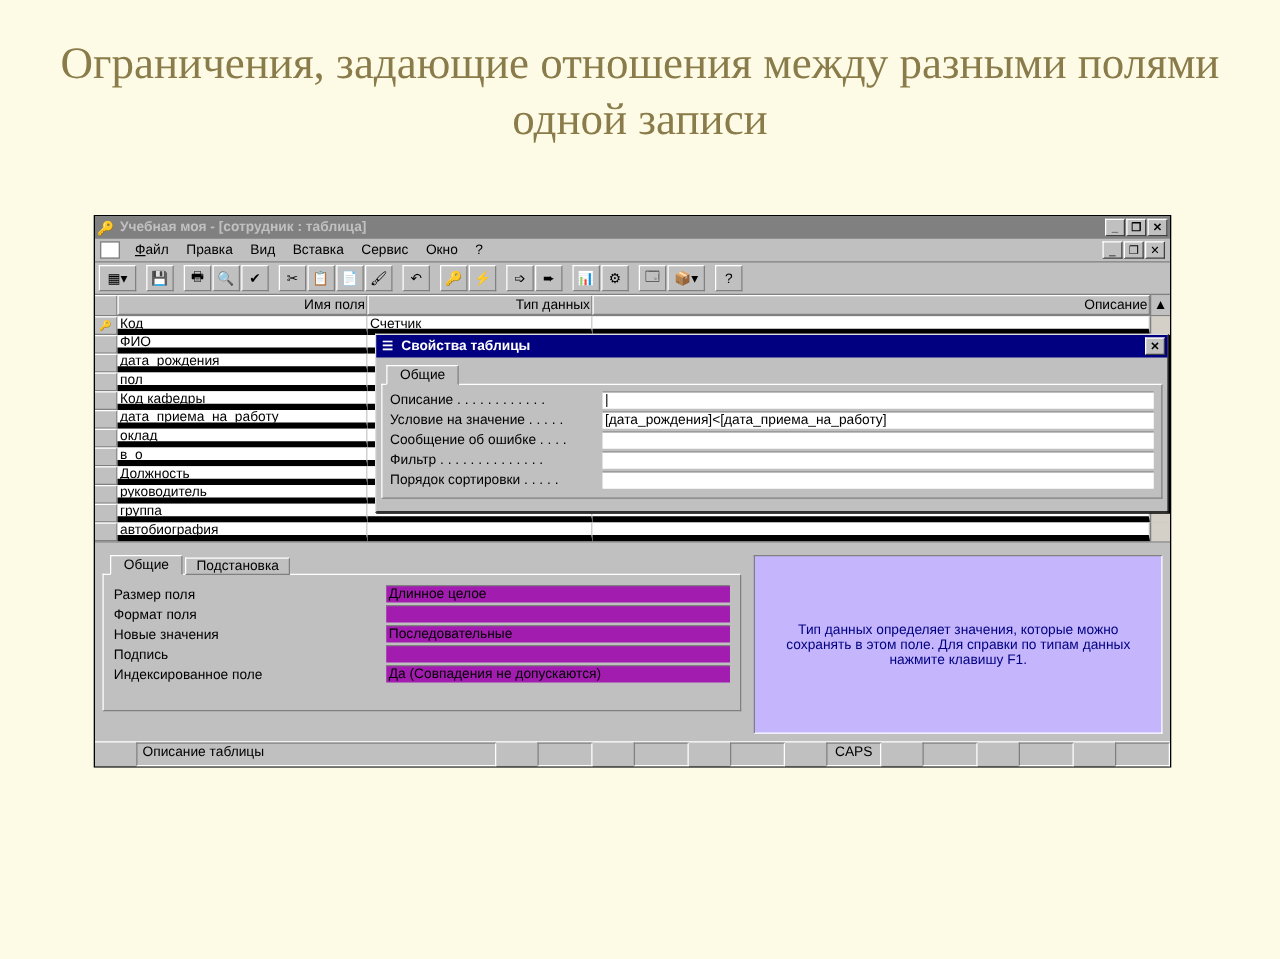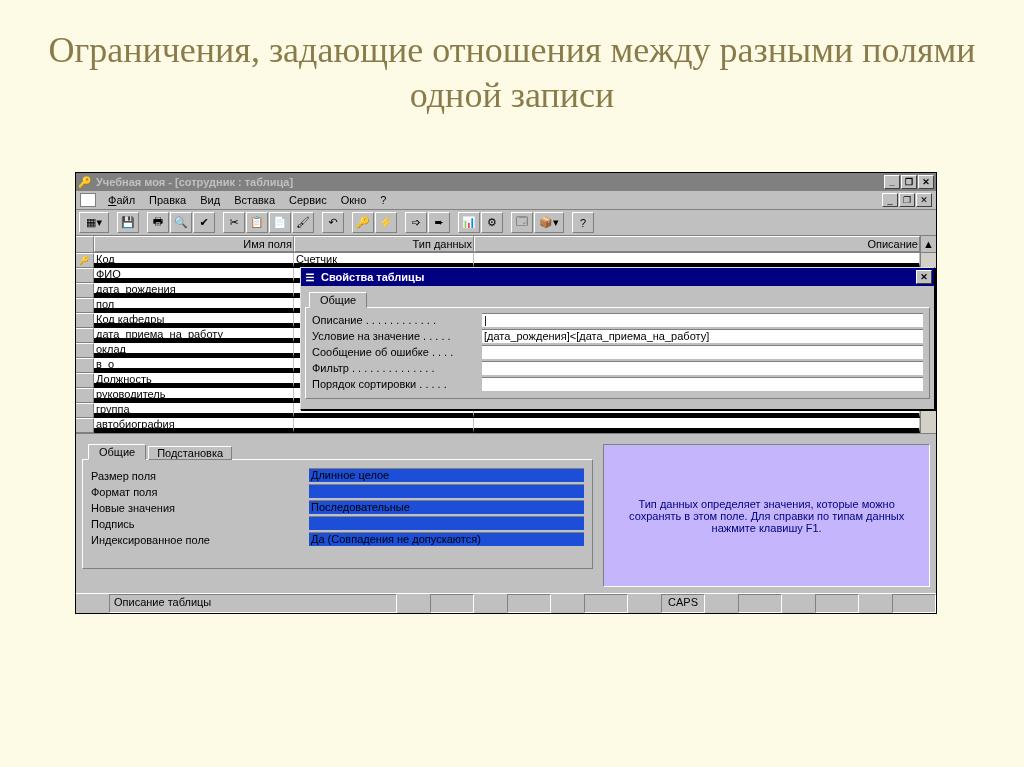--- a/index.html
+++ b/index.html
@@ -166,21 +166,21 @@
     border: 1px solid;
     border-color: #fff #808080 #808080 #fff;
     background: #c0c0c0;
     padding: 6px 8px;
     min-height: 110px;
   }
   .prop-row { display: flex; align-items: flex-end; margin: 0; height: 16px; gap: 48px; }
   .prop-label { width: 170px; font-size: 11px; }
   .prop-value {
     flex: 1;
-    background: #1d4ed8;
+    background: #a21caf;
     height: 14px;
     font-size: 11px;
     padding: 0 2px;
     border-top: 1px solid #808080;
   }
   .help-box {
     flex: 1;
     border: 1px solid;
     border-color: #808080 #fff #fff #808080;
     background: #c4b5fd;

